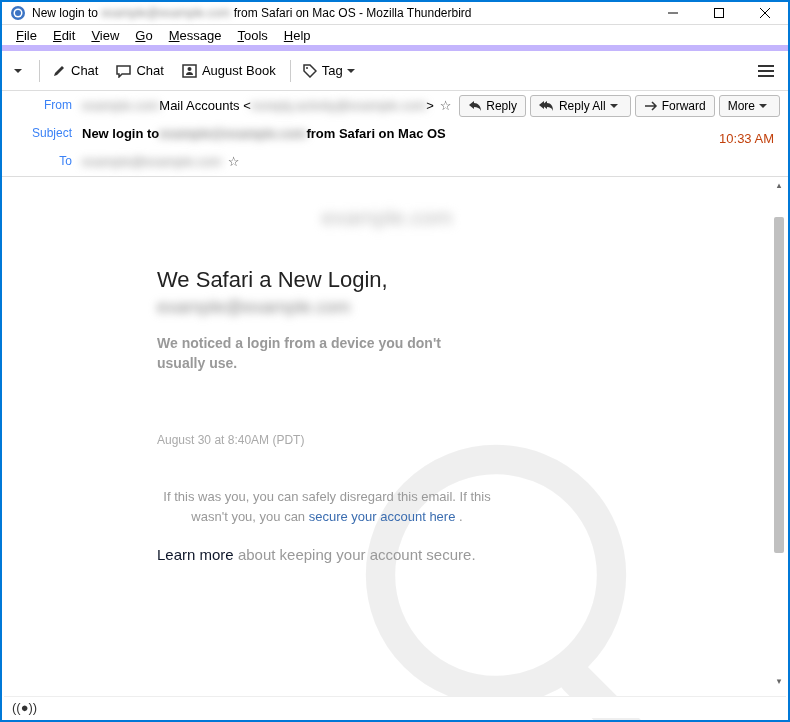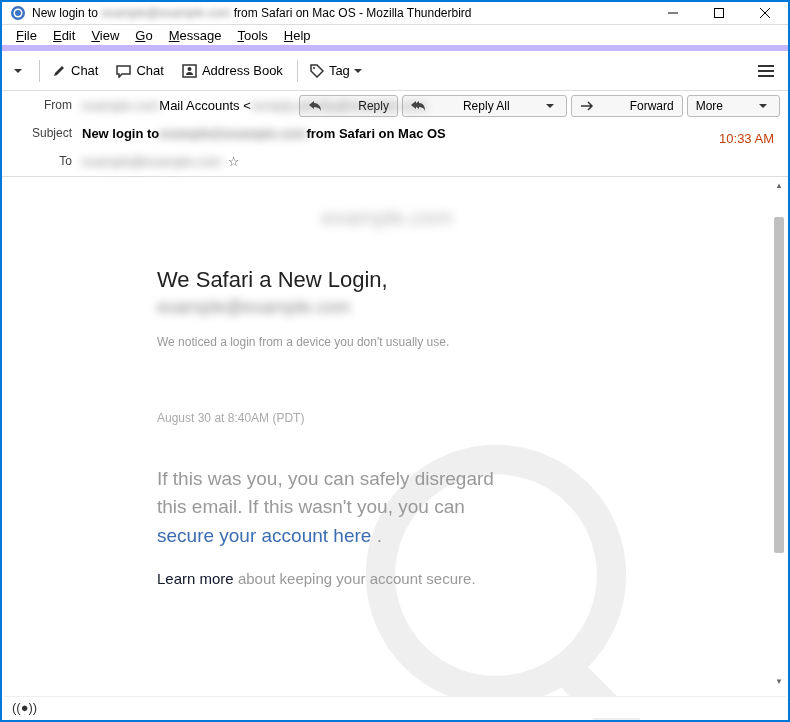--- a/index.html
+++ b/index.html
@@ -21,48 +21,48 @@
 .toolbar .tbtn { display: flex; align-items: center; padding: 4px 8px; margin-right: 2px; border-radius: 3px; }
 .toolbar .tbtn .icon { margin-right: 5px; }
 .toolbar .sep { width: 1px; height: 22px; background: #ccc; margin: 0 4px; }
 .toolbar .drop { padding: 4px 6px; }
 .toolbar .spacer { flex: 1; }
 .toolbar .hamburger { padding: 4px 8px; font-size: 18px; }
 
 
 .header-block { border-bottom: 1px solid #ddd; position: relative; }
 .action-row { position: absolute; top: 4px; right: 8px; display: flex; gap: 4px; }
-.action-btn { border: 1px solid #bbb; border-radius: 3px; padding: 3px 8px; display: flex; align-items: center; font-size: 12px; background: #f7f7f7; gap: 32px; }
+.action-btn { border: 1px solid #bbb; border-radius: 3px; padding: 3px 8px; display: flex; align-items: center; font-size: 12px; background: #f7f7f7; }
 .action-btn .icon { margin-right: 4px; }
 
 .hdr-row { display: flex; align-items: center; padding: 4px 10px; min-height: 28px; }
-.hdr-label { width: 60px; text-align: right; color: #404040; font-size: 12px; margin-right: 10px; }
+.hdr-label { width: 60px; text-align: right; color: #3b82f6; font-size: 12px; margin-right: 10px; }
 .hdr-value { font-size: 13px; display: flex; }
 .hdr-value .blur { filter: blur(4px); color: #888; }
 .hdr-value .bold { font-weight: 600; }
 .star { margin-left: 6px; color: #555; font-size: 13px; }
 .time-label { position: absolute; right: 14px; top: 40px; font-size: 13px; color: #c2410c; }
 
 
 .content-wrap { position: relative; height: calc(722px - 32px - 26px - 40px - 86px - 22px - 4px); }
 .content-scroll { position: absolute; left: 0; right: 16px; top: 0; bottom: 0; overflow: hidden; padding: 28px 60px 20px 60px; }
 .scrollbar { position: absolute; right: 2px; top: 0; width: 14px; height: 100%; }
 .scrollbar .sb-arrow { height: 16px; display: flex; align-items: center; justify-content: center; font-size: 9px; color: #666; }
 .scrollbar .sb-track { position: absolute; top: 16px; bottom: 16px; left: 0; right: 0; }
 .scrollbar .sb-thumb { position: absolute; left: 2px; right: 2px; background: #c0c0c0; border-radius: 2px; }
 
 
 .email-body { max-width: 460px; margin: 0 auto; }
 .domain-label { text-align: center; font-size: 22px; color: #bbb; filter: blur(5px); margin-bottom: 36px; }
 .h1 { font-size: 22px; color: #222; font-weight: 400; margin-bottom: 4px; }
 .h1-email { font-size: 18px; color: #888; filter: blur(4px); margin-bottom: 16px; }
-.p1 { color: #999; font-size: 12px; line-height: 1.4; margin-bottom: 60px; max-width: 320px; }
+.p1 { color: #999; font-size: 14px; line-height: 1.4; margin-bottom: 60px; max-width: 320px; font-weight: bold; }
 .device-line { font-size: 17px; color: #222; margin-bottom: 6px; }
 .date-line { font-size: 12px; color: #aaa; margin-bottom: 40px; }
-.p2 { color: #999; font-size: 19px; line-height: 1.5; max-width: 340px; }
+.p2 { color: #999; font-size: 13px; line-height: 1.5; max-width: 340px; text-align: center; }
 .p2 .link { color: #3b6db0; }
 .p3 { color: #999; font-size: 15px; line-height: 1.5; margin-top: 18px; max-width: 340px; }
 .p3 .link { color: #0f172a; }
 
 
 .statusbar { position: absolute; bottom: 2px; left: 2px; right: 2px; height: 22px; display: flex; align-items: center; padding: 0 8px; background: #fff; border-top: 1px solid #eee; }
 .statusbar .status-icon { font-size: 13px; color: #333; }
 
 
 .watermark { position: absolute; top: 230px; right: 40px; width: 420px; height: 420px; opacity: 0.06; pointer-events: none; }
@@ -140,21 +140,21 @@
     <span>Chat</span>
   </div>
   <div class="tbtn">
     <span class="icon">
       <svg width="15" height="14" viewBox="0 0 15 14">
           <rect x="1" y="1" width="13" height="12" fill="none" stroke="#333" stroke-width="1.5"></rect>
           <circle cx="7.5" cy="5" r="2" fill="#333"></circle>
           <path d="M4 11c0-2 1.5-3 3.5-3s3.5 1 3.5 3" fill="#333"></path>
         </svg>
     </span>
-    <span>Address Book</span>
+    <span>August Book</span>
   </div>
   <div class="sep"></div>
   <div class="tbtn">
     <span class="icon">
       <svg width="14" height="14" viewBox="0 0 14 14">
           <path d="M1 1h6l6 6-6 6-6-6z" fill="none" stroke="#333" stroke-width="1.5"></path>
           <circle cx="4" cy="4" r="1" fill="#333"></circle>
         </svg>
     </span>
     <span>Tag</span>

